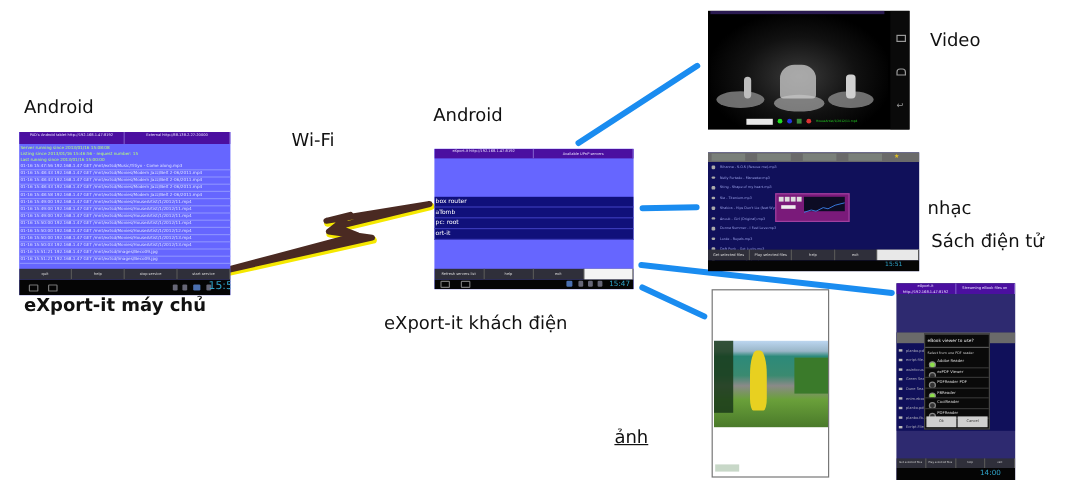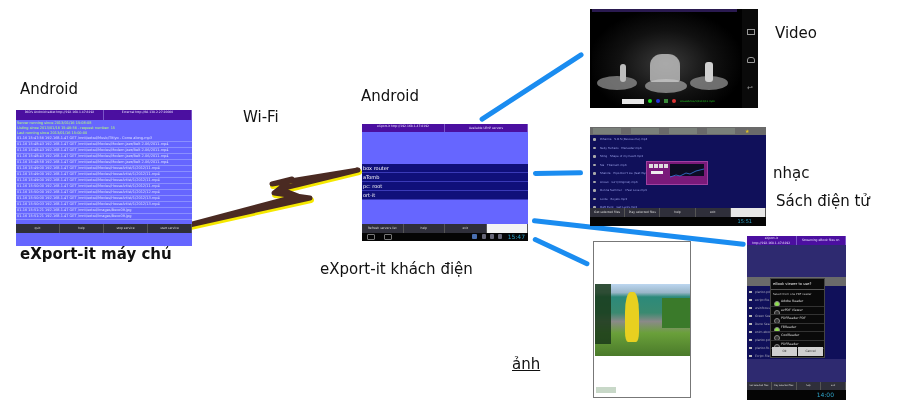--- a/index.html
+++ b/index.html
@@ -79,20 +79,29 @@
     <div class="logline">01-16 15:50:03 192.168.1.47 GET /mnt/extsd/Movies/HouseArtist/1/2012/13.mp4</div>
     <div class="logline">01-16 15:51:21 192.168.1.47 GET /mnt/extsd/Images/Beco09.jpg</div>
     <div class="logline">01-16 15:51:21 192.168.1.47 GET /mnt/extsd/Images/Beco09.jpg</div>
   </div>
   <div class="actionbar" style="top:114px;">
     <div class="btn">quit</div>
     <div class="btn">help</div>
     <div class="btn">stop service</div>
     <div class="btn">start service</div>
   </div>
+  <div class="navbar" style="height:13px;">
+    <div class="ic" style="left:8px;top:4px;"></div>
+    <div class="ic" style="left:24px;top:4px;"></div>
+    <div class="sysic" style="left:128px;top:4px;"></div>
+    <div class="sysic" style="left:136px;top:4px;"></div>
+    <div class="sysic" style="left:145px;top:4px;background:#4a6fb0;width:6px;"></div>
+    <div class="sysic" style="left:156px;top:4px;"></div>
+    <div class="time" style="right:-2px;line-height:13px;font-size:9px;">15:5</div>
+  </div>
 </div>
 
 <div class="screen" style="left:362px;top:124px;width:166px;height:117px;background:#6666ff;">
   <div class="hdr" style="height:8px;">
     <div class="cell" style="line-height:4px;">eXport-it
 http://192.168.1.47:8192</div>
     <div class="cell" style="line-height:8px;">Available UPnP servers</div>
   </div>
   <div class="abs" style="left:0;right:0;top:40px;background:#10107a;">
     <div class="list-item">box router</div>

